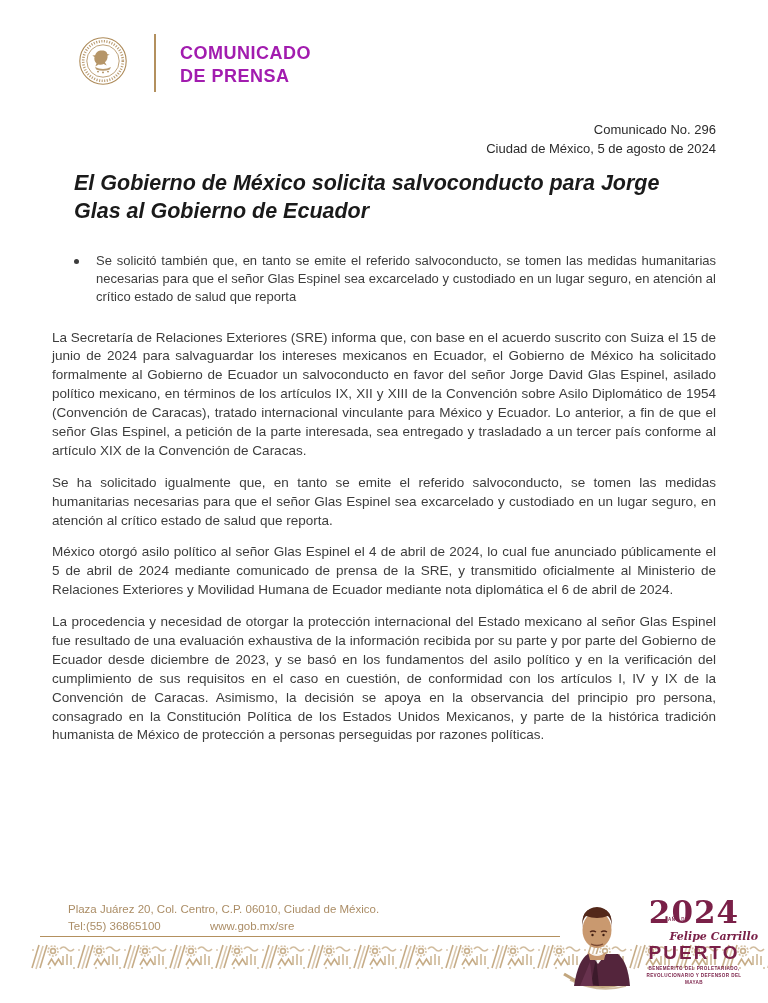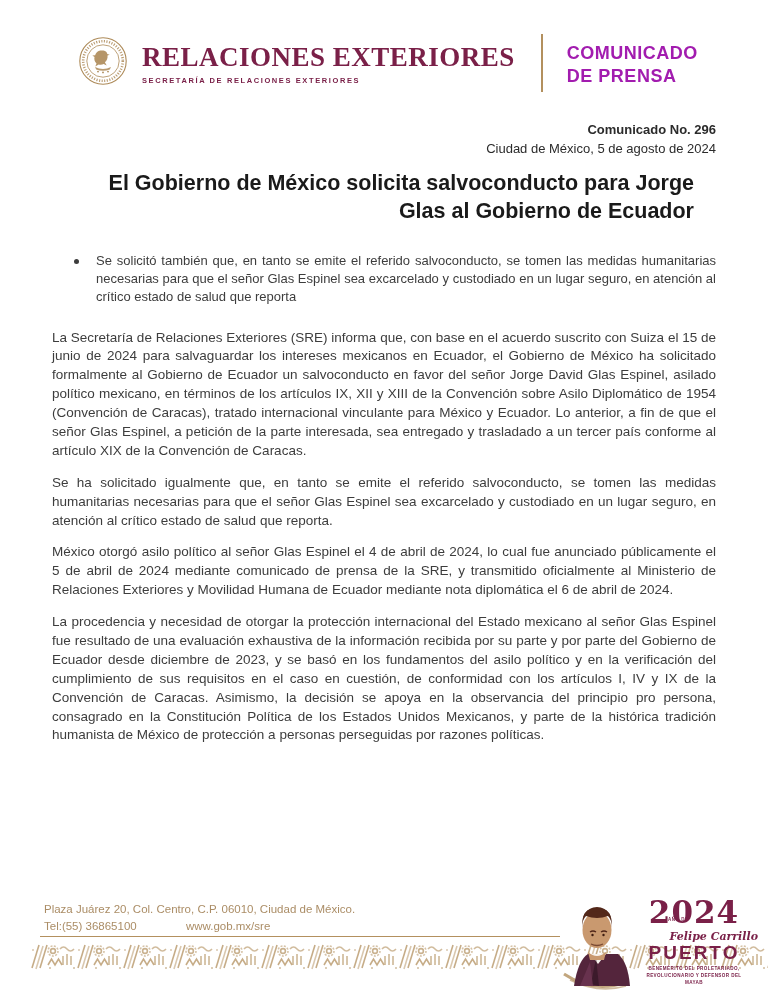--- a/index.html
+++ b/index.html
@@ -36,27 +36,28 @@
   .doc-type {
     margin-left:24px; padding-top:8px;
     color:#a21caf; font-weight:bold; font-size:18px;
     line-height:1.3; letter-spacing:0.5px;
   }
   
   .meta {
     position:absolute; top:121px; right:52px;
     text-align:right; font-size:13px; line-height:1.45; color:#2b2b2b;
   }
-  .meta .num { font-weight:bold; }
+  .meta .num { font-weight:normal; }
   
   .title {
     position:absolute; top:170px; left:74px; right:74px;
-    text-align:right;
+    text-align:left;
     font-size:21.5px; font-weight:bold; color:#1a1a1a;
     line-height:1.3;
+    font-style:italic;
   }
   
   .body {
     position:absolute; top:252px; left:52px; right:52px;
   }
   .bullet-row { display:flex; margin-bottom:22px; padding-left:22px; }
   .bullet-dot {
     width:5px; height:5px; border-radius:50%;
     background:#3d3d3d; margin-top:7px; flex:0 0 auto;
   }
@@ -68,21 +69,21 @@
     text-align:justify; font-size:13.5px; line-height:1.4;
     margin-bottom:13px;
   }
   .separator {
     margin-top:6px; text-align:center;
     font-family:"DejaVu Serif", serif; font-weight:bold;
     font-size:16px; color:#1a1a1a; letter-spacing:0.5px;
   }
   
   .footer-address {
-    position:absolute; left:44px; top:901px;
+    position:absolute; left:68px; top:901px;
     font-size:11.5px; line-height:1.45; color:#ab8d66;
   }
   .footer-address .row2 span { margin-right:46px; }
   .footer-hairline {
     position:absolute; left:40px; top:936px; width:520px;
     border-top:1.5px solid #b3905e;
   }
   .footer-band {
     position:absolute; left:30px; top:943px; right:0; height:27px;
   }
@@ -130,24 +131,20 @@
         </g>
         <g fill="#ad8a58">
           <path d="M25.5 14.5 c2.2 0.4 3.6 1.8 3.8 3.4 l2.4 0.9 -2.2 0.6 c0.4 2.6 -0.6 5.2 -2.6 6.8 l1.8 3.2 -3 -1.4 c-1.6 0.8 -3.4 1 -5 0.4 l-3.4 2 1.2 -3 c-1.8 -1.6 -2.6 -4 -2 -6.4 l-2.2 -1.4 2.8 -0.4 c0.8 -2.4 2.8 -4.2 5.2 -4.6 z" opacity="0.9"></path>
           <path d="M17 31 q8 4 16 0 l-1.2 2.4 q-6.8 2.8 -13.6 0 z" opacity="0.85"></path>
           <circle cx="20" cy="35.6" r="0.9"></circle>
             <circle cx="25" cy="36.4" r="0.9"></circle>
             <circle cx="30" cy="35.6" r="0.9"></circle>
         </g>
       </svg>
     </span>
-    <div class="brand-block">
-      <div class="brand">RELACIONES EXTERIORES</div>
-      <div class="brand-sub">SECRETARÍA DE RELACIONES EXTERIORES</div>
-    </div>
     <div class="header-divider"></div>
     <div class="doc-type">
       <div>COMUNICADO</div>
       <div>DE PRENSA</div>
     </div>
   </div>
 
   <div class="meta">
     <div class="num">Comunicado No. 296</div>
     <div>Ciudad de México, 5 de agosto de 2024</div>

